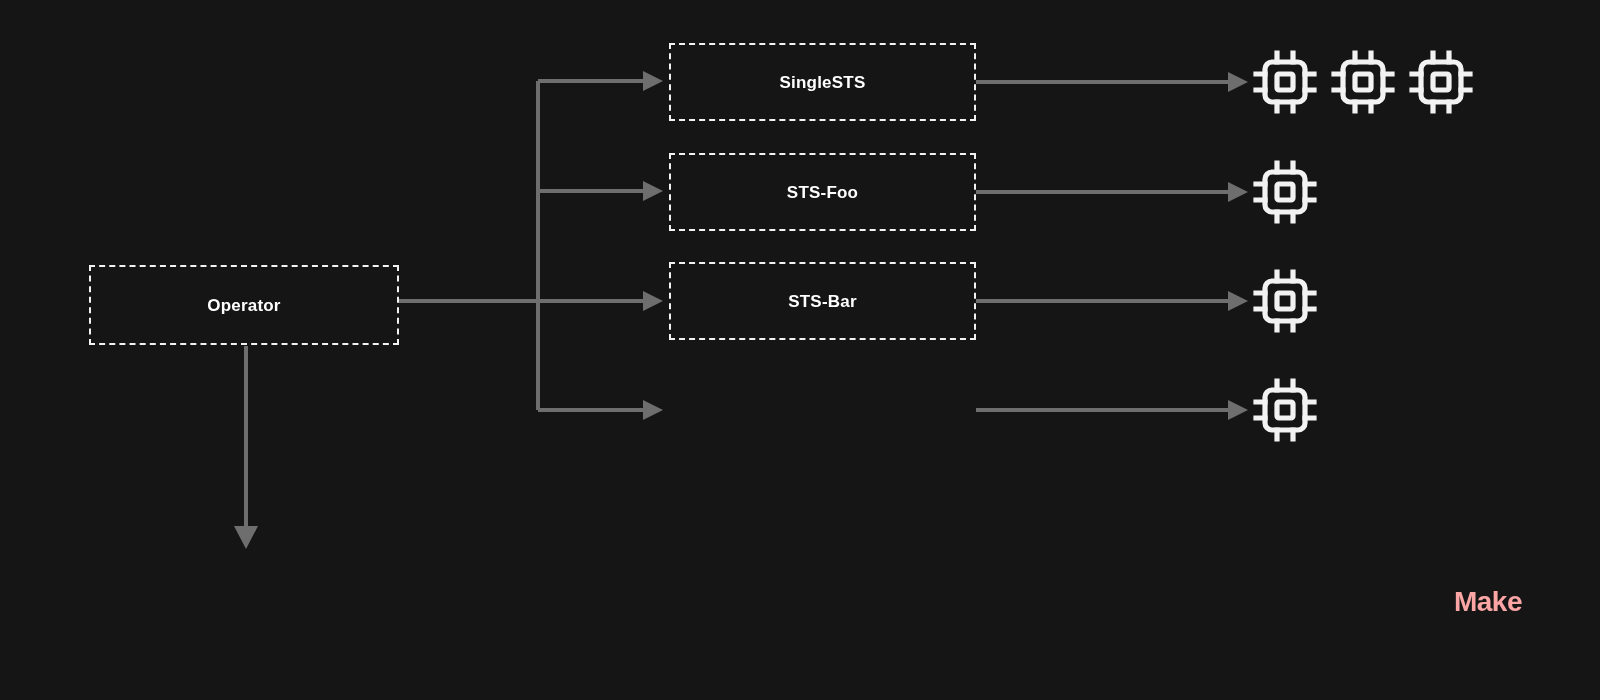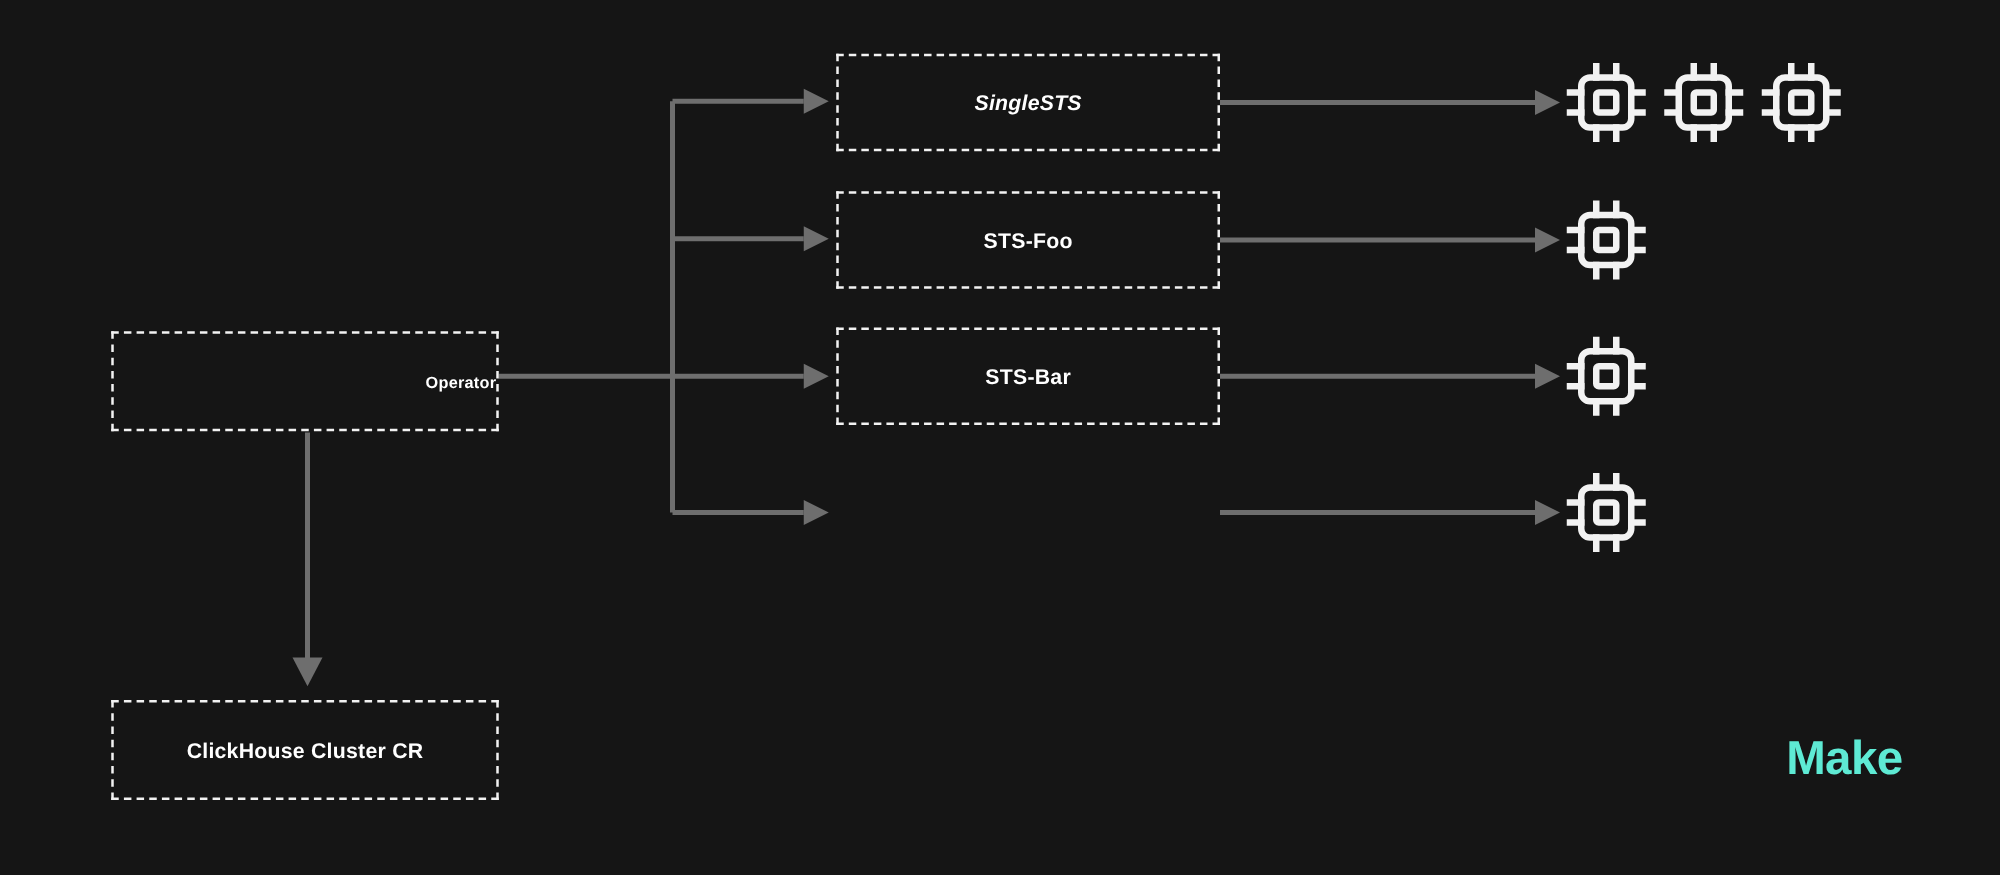--- a/index.html
+++ b/index.html
@@ -24,24 +24,24 @@
     justify-content: center;
     color: #ffffff;
     font-weight: bold;
     letter-spacing: 0.2px;
   }
   .node-label {
     display: block;
     text-align: center;
     line-height: 1;
   }
-  #op-node   { left: 89px;  top: 265px; width: 310px; height: 80px; font-size: 13px; justify-content: flex-end; }
+  #op-node   { left: 89px;  top: 265px; width: 310px; height: 80px; font-size: 17px; }
   #chc-node  { left: 89px;  top: 560px; width: 310px; height: 80px; font-size: 17px; }
   .sts-node  { left: 669px; width: 307px; height: 78px; font-size: 17px; }
-  #sts-0 { top: 43px; font-style: italic; }
+  #sts-0 { top: 43px; }
   #sts-1 { top: 153px; }
   #sts-2 { top: 262px; }
   #sts-3 { top: 371px; }
 
   svg.wires {
     position: absolute;
     left: 0; top: 0;
     width: 1600px;
     height: 700px;
     overflow: visible;
@@ -63,22 +63,22 @@
     fill: none;
     stroke: #f2f2f2;
     stroke-width: 2.6;
     stroke-linecap: square;
   }
 
   #brand {
     position: absolute;
     right: 78px;
     top: 588px;
-    color: #5eead4;
-    font-size: 38px;
+    color: #fca5a5;
+    font-size: 28px;
     font-weight: bold;
     letter-spacing: -0.5px;
     line-height: 1;
   }
 </style>
 </head>
 <body>
 
 <div id="canvas">
 
@@ -113,23 +113,20 @@
     <polygon class="arrowhead" points="1228,291 1248,301 1228,311"></polygon>
 
     <path class="wire" d="M 976 410 L 1228 410"></path>
     <polygon class="arrowhead" points="1228,400 1248,410 1228,420"></polygon>
   </svg>
 
   <div class="node" id="op-node">
     <span class="node-label">Operator</span>
   </div>
 
-  <div class="node" id="chc-node">
-    <span class="node-label">ClickHouse Cluster CR</span>
-  </div>
 
   <div class="node sts-node" id="sts-0">
     <span class="node-label">SingleSTS</span>
   </div>
   <div class="node sts-node" id="sts-2">
     <span class="node-label">STS-Bar</span>
   </div>
   <div class="node sts-node" id="sts-1">
     <span class="node-label">STS-Foo</span>
   </div>

